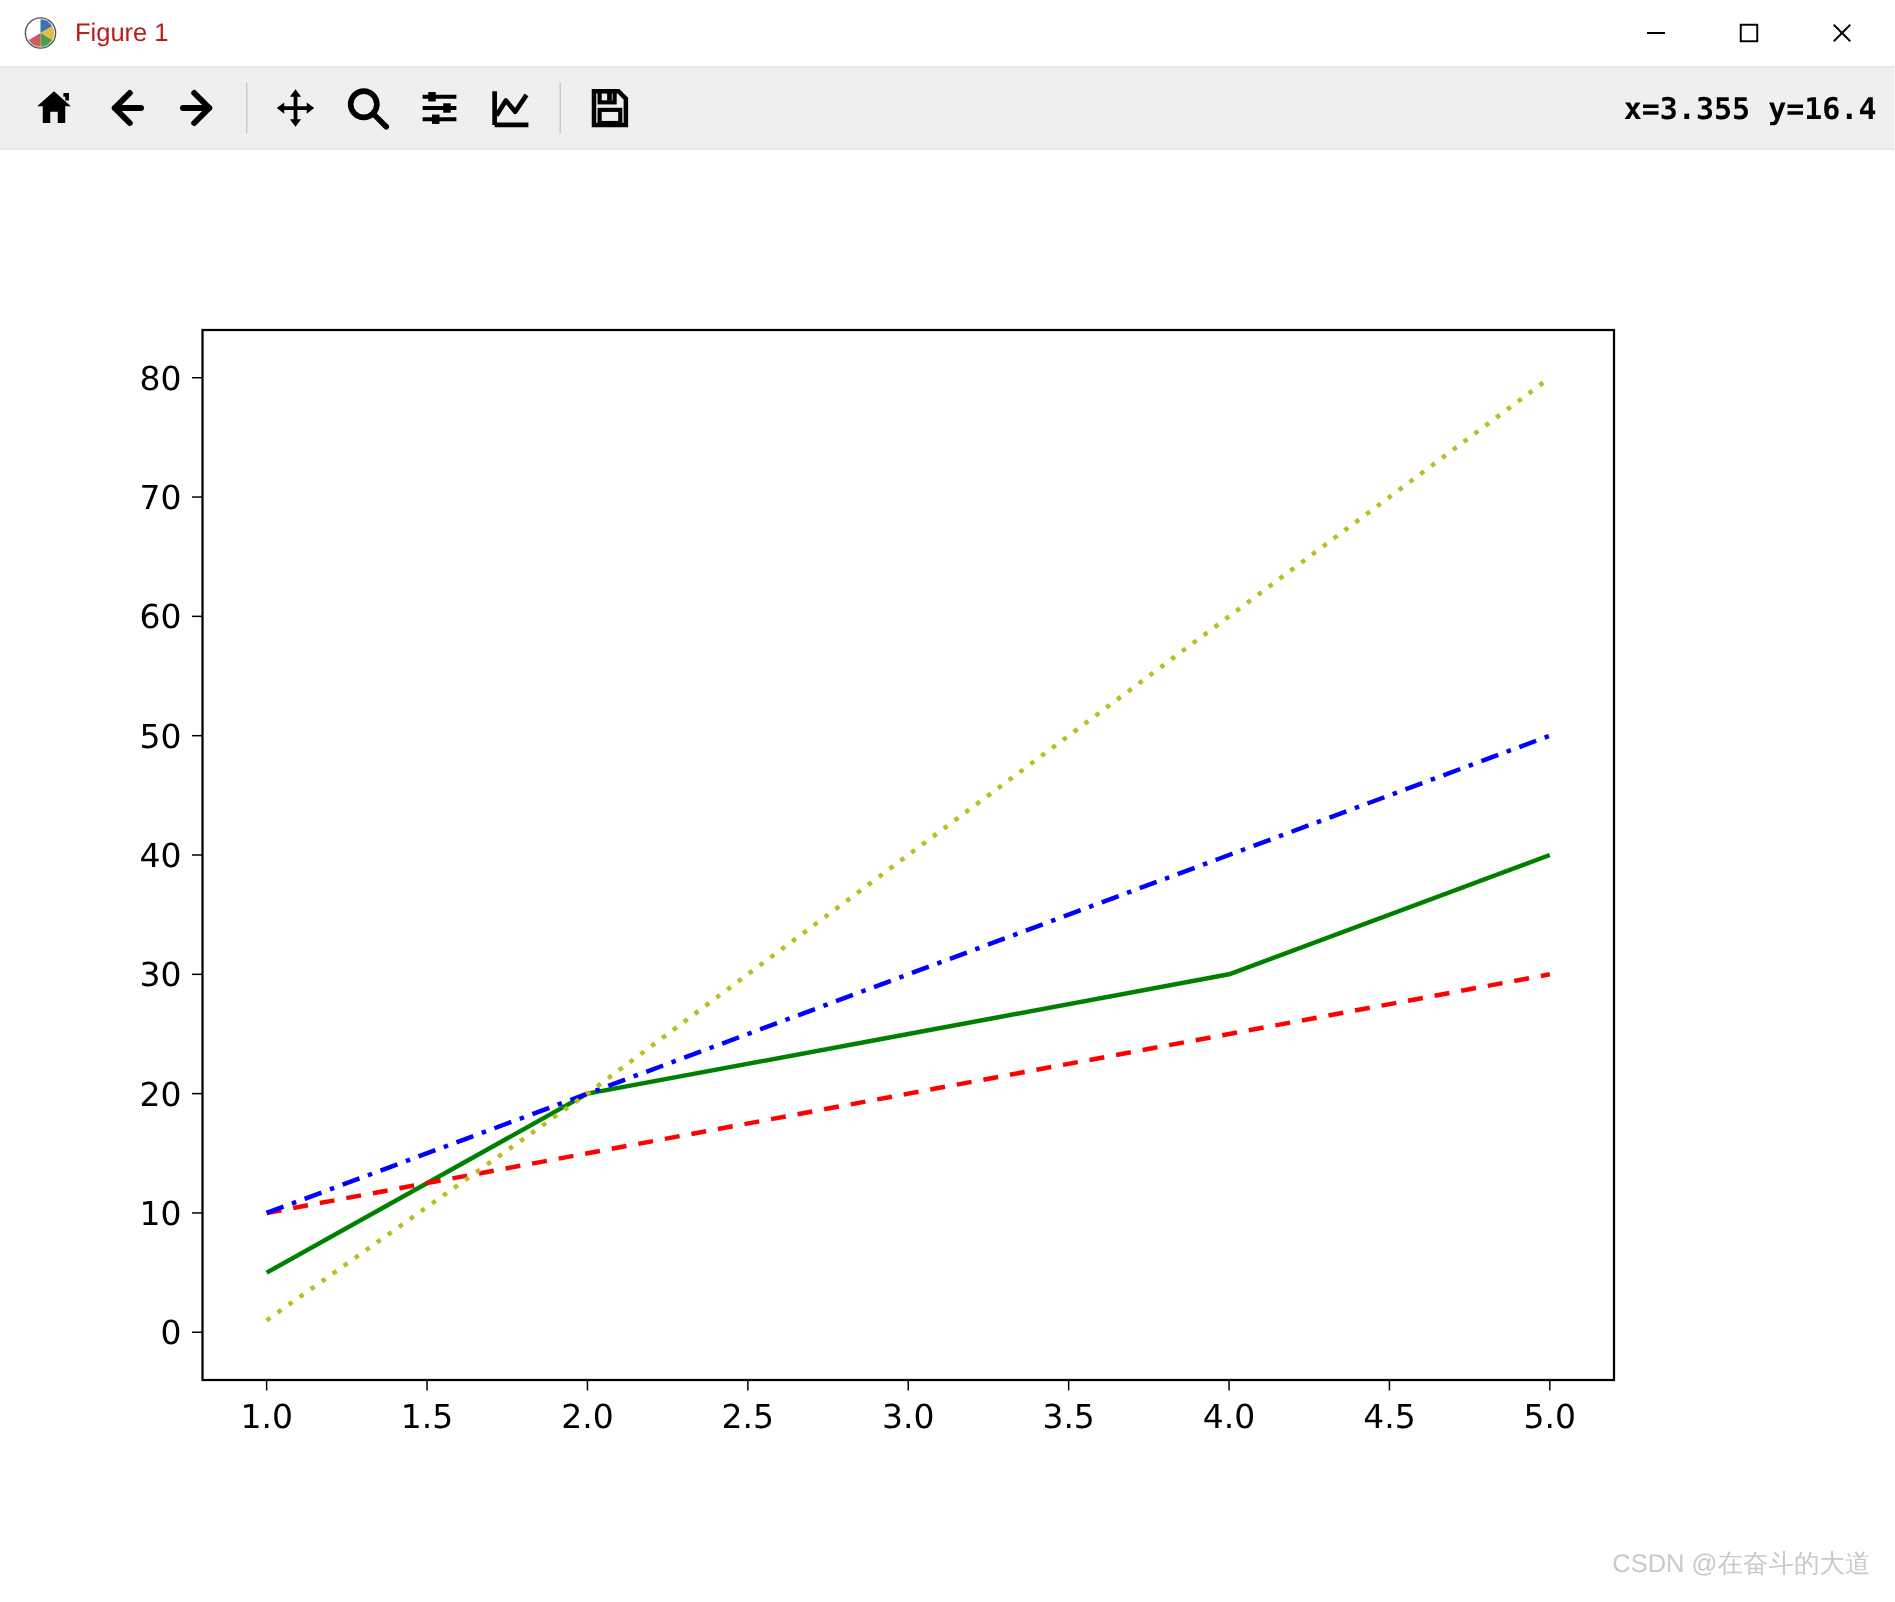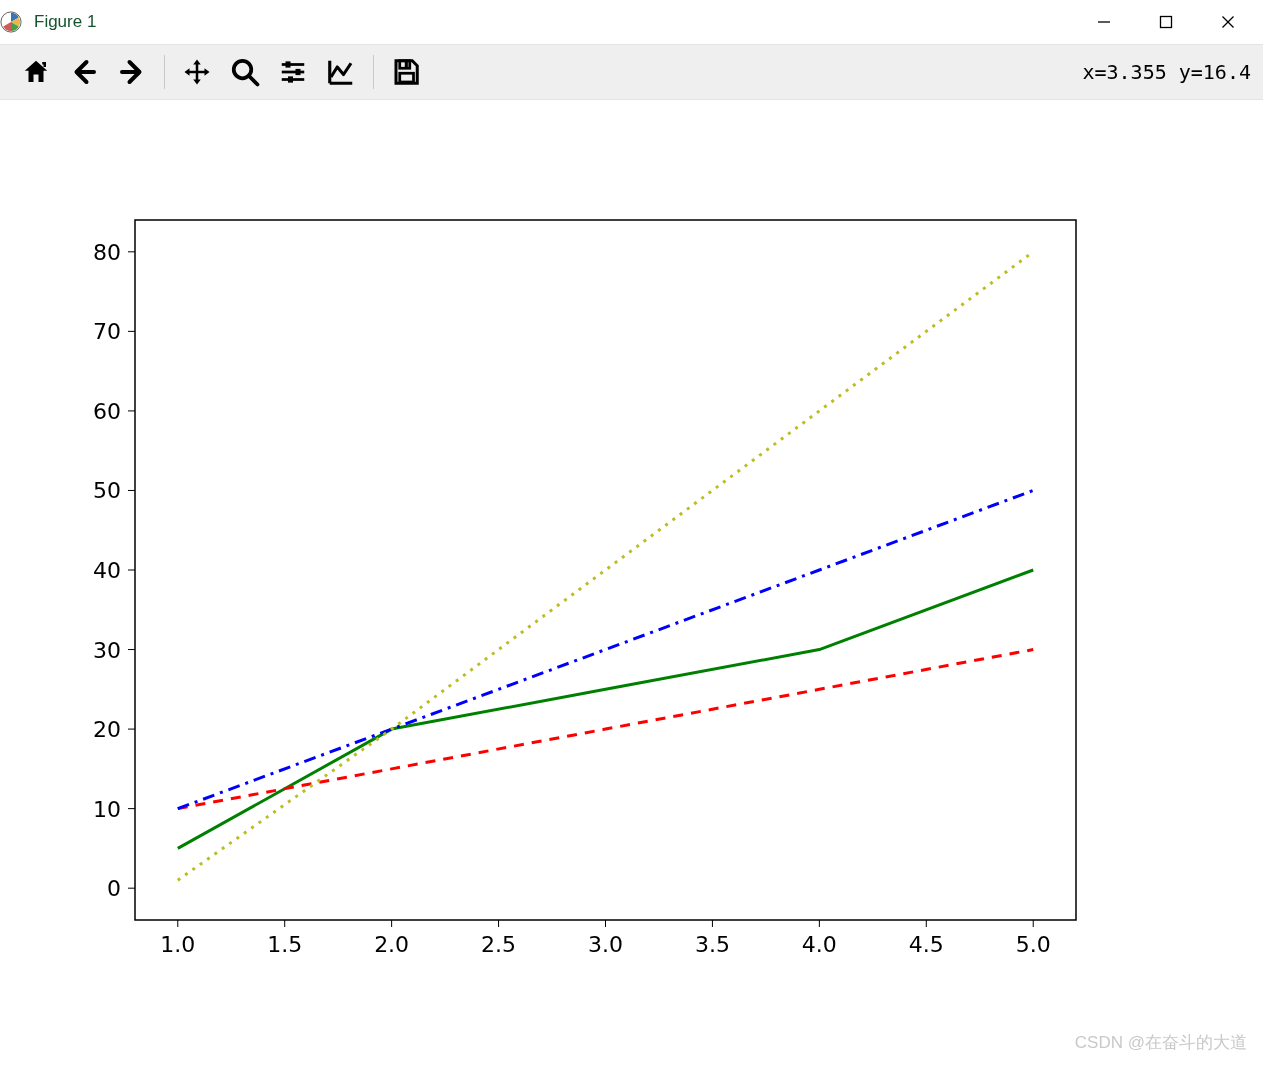--- a/index.html
+++ b/index.html
@@ -7,24 +7,24 @@
     margin: 0; padding: 0;
     width: 1263px; height: 1068px;
     font-family: "Segoe UI", Arial, sans-serif;
     background: #ffffff;
     overflow: hidden;
   }
   .titlebar {
     display: flex;
     align-items: center;
     height: 44px;
-    padding: 0 4px 0 0;
+    padding: 0 4px 0 16px;
     background: #ffffff;
     font-size: 17px;
-    color: #14532d;
+    color: #b91c1c;
   }
   .titlebar .app-icon {
     width: 22px; height: 22px;
     margin-right: 12px;
     display: flex; align-items: center; justify-content: center;
   }
   .titlebar .title { flex: 0 0 auto; }
   .titlebar .spacer { flex: 1 1 auto; }
   .winbtn {
     width: 62px; height: 44px;
@@ -53,20 +53,21 @@
     background: #c9c9c9;
     margin: 0 6px;
   }
   .coord {
     margin-left: auto;
     font-family: "DejaVu Sans Mono", Menlo, Consolas, monospace;
     font-size: 20px;
     color: #000;
     white-space: pre;
     padding-right: 2px;
+    font-weight: bold;
   }
   .canvas {
     position: relative;
     width: 1263px;
     height: 968px;
     background: #ffffff;
   }
   .watermark {
     position: absolute;
     right: 16px;

